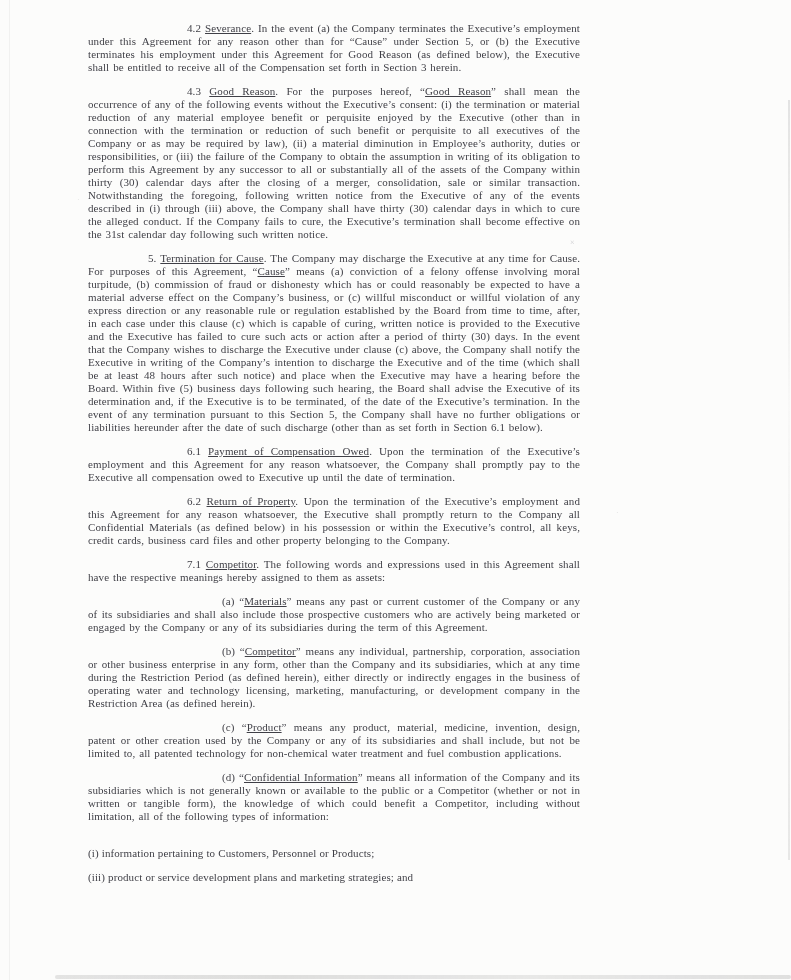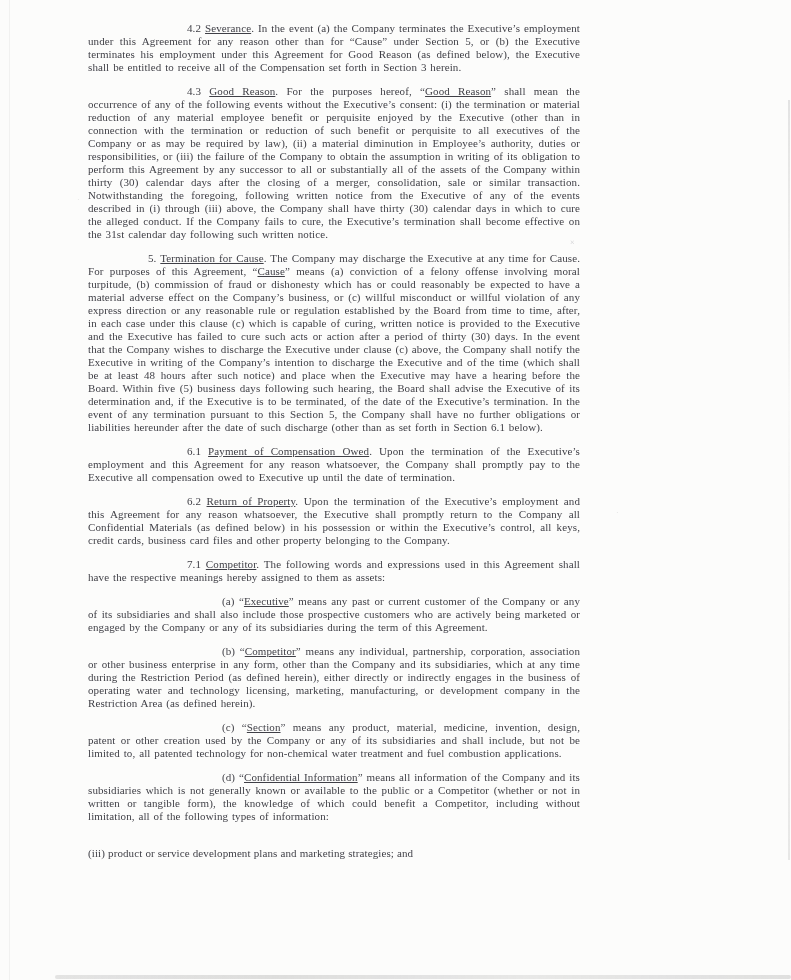--- a/index.html
+++ b/index.html
@@ -54,24 +54,25 @@
 <body>
 
 <div class="page">
   <div class="doc" style="color: rgb(63, 63, 70);">
       <p class="sub"><span>4.2 </span><span class="u">Severance</span><span>. In the event (a) the Company terminates the Executive’s employment under this Agreement for any reason other than for “Cause” under Section 5, or (b) the Executive terminates his employment under this Agreement for Good Reason (as defined below), the Executive shall be entitled to receive all of the Compensation set forth in Section 3 herein.</span></p>
       <p class="sub"><span>4.3 </span><span class="u">Good Reason</span><span>. For the purposes hereof, “</span><span class="u">Good Reason</span><span>” shall mean the occurrence of any of the following events without the Executive’s consent: (i) the termination or material reduction of any material employee benefit or perquisite enjoyed by the Executive (other than in connection with the termination or reduction of such benefit or perquisite to all executives of the Company or as may be required by law), (ii) a material diminution in Employee’s authority, duties or responsibilities, or (iii) the failure of the Company to obtain the assumption in writing of its obligation to perform this Agreement by any successor to all or substantially all of the assets of the Company within thirty (30) calendar days after the closing of a merger, consolidation, sale or similar transaction. Notwithstanding the foregoing, following written notice from the Executive of any of the events described in (i) through (iii) above, the Company shall have thirty (30) calendar days in which to cure the alleged conduct. If the Company fails to cure, the Executive’s termination shall become effective on the 31st calendar day following such written notice.</span></p>
       <p class="sec"><span>5. </span><span class="u">Termination for Cause</span><span>. The Company may discharge the Executive at any time for Cause. For purposes of this Agreement, “</span><span class="u">Cause</span><span>” means (a) conviction of a felony offense involving moral turpitude, (b) commission of fraud or dishonesty which has or could reasonably be expected to have a material adverse effect on the Company’s business, or (c) willful misconduct or willful violation of any express direction or any reasonable rule or regulation established by the Board from time to time, after, in each case under this clause (c) which is capable of curing, written notice is provided to the Executive and the Executive has failed to cure such acts or action after a period of thirty (30) days. In the event that the Company wishes to discharge the Executive under clause (c) above, the Company shall notify the Executive in writing of the Company’s intention to discharge the Executive and of the time (which shall be at least 48 hours after such notice) and place when the Executive may have a hearing before the Board. Within five (5) business days following such hearing, the Board shall advise the Executive of its determination and, if the Executive is to be terminated, of the date of the Executive’s termination. In the event of any termination pursuant to this Section 5, the Company shall have no further obligations or liabilities hereunder after the date of such discharge (other than as set forth in Section 6.1 below).</span></p>
       <p class="sub"><span>6.1 </span><span class="u">Payment of Compensation Owed</span><span>. Upon the termination of the Executive’s employment and this Agreement for any reason whatsoever, the Company shall promptly pay to the Executive all compensation owed to Executive up until the date of termination.</span></p>
       <p class="sub"><span>6.2 </span><span class="u">Return of Property</span><span>. Upon the termination of the Executive’s employment and this Agreement for any reason whatsoever, the Executive shall promptly return to the Company all Confidential Materials (as defined below) in his possession or within the Executive’s control, all keys, credit cards, business card files and other property belonging to the Company.</span></p>
       <p class="sub"><span>7.1 </span><span class="u">Competitor</span><span>. The following words and expressions used in this Agreement shall have the respective meanings hereby assigned to them as assets:</span></p>
-      <p class="letter"><span>(a) “</span><span class="u">Executive</span><span>” means any past or current customer of the Company or any of its subsidiaries and shall also include those prospective customers who are actively being marketed or engaged by the Company or any of its subsidiaries during the term of this Agreement.</span></p>
+      <p class="letter"><span>(a) “</span><span class="u">Materials</span><span>” means any past or current customer of the Company or any of its subsidiaries and shall also include those prospective customers who are actively being marketed or engaged by the Company or any of its subsidiaries during the term of this Agreement.</span></p>
       <p class="letter"><span>(b) “</span><span class="u">Competitor</span><span>” means any individual, partnership, corporation, association or other business enterprise in any form, other than the Company and its subsidiaries, which at any time during the Restriction Period (as defined herein), either directly or indirectly engages in the business of operating water and technology licensing, marketing, manufacturing, or development company in the Restriction Area (as defined herein).</span></p>
-      <p class="letter"><span>(c) “</span><span class="u">Section</span><span>” means any product, material, medicine, invention, design, patent or other creation used by the Company or any of its subsidiaries and shall include, but not be limited to, all patented technology for non-chemical water treatment and fuel combustion applications.</span></p>
+      <p class="letter"><span>(c) “</span><span class="u">Product</span><span>” means any product, material, medicine, invention, design, patent or other creation used by the Company or any of its subsidiaries and shall include, but not be limited to, all patented technology for non-chemical water treatment and fuel combustion applications.</span></p>
       <p class="letter"><span>(d) “</span><span class="u">Confidential Information</span><span>” means all information of the Company and its subsidiaries which is not generally known or available to the public or a Competitor (whether or not in written or tangible form), the knowledge of which could benefit a Competitor, including without limitation, all of the following types of information:</span></p>
+      <p class="roman"><span>(i) information pertaining to Customers, Personnel or Products;</span></p>
       <p class="roman"><span>(iii) product or service development plans and marketing strategies; and</span></p>
     </div>
   <div class="edge-left"></div>
   <div class="edge-right"></div>
   <div class="edge-bottom"></div>
   <div class="speck" style="left:570px;top:238px;">×</div>
   <div class="speck" style="left:77px;top:195px;opacity:0.3;">·</div>
   <div class="speck" style="left:616px;top:508px;opacity:0.35;">·</div>
 </div>
 

